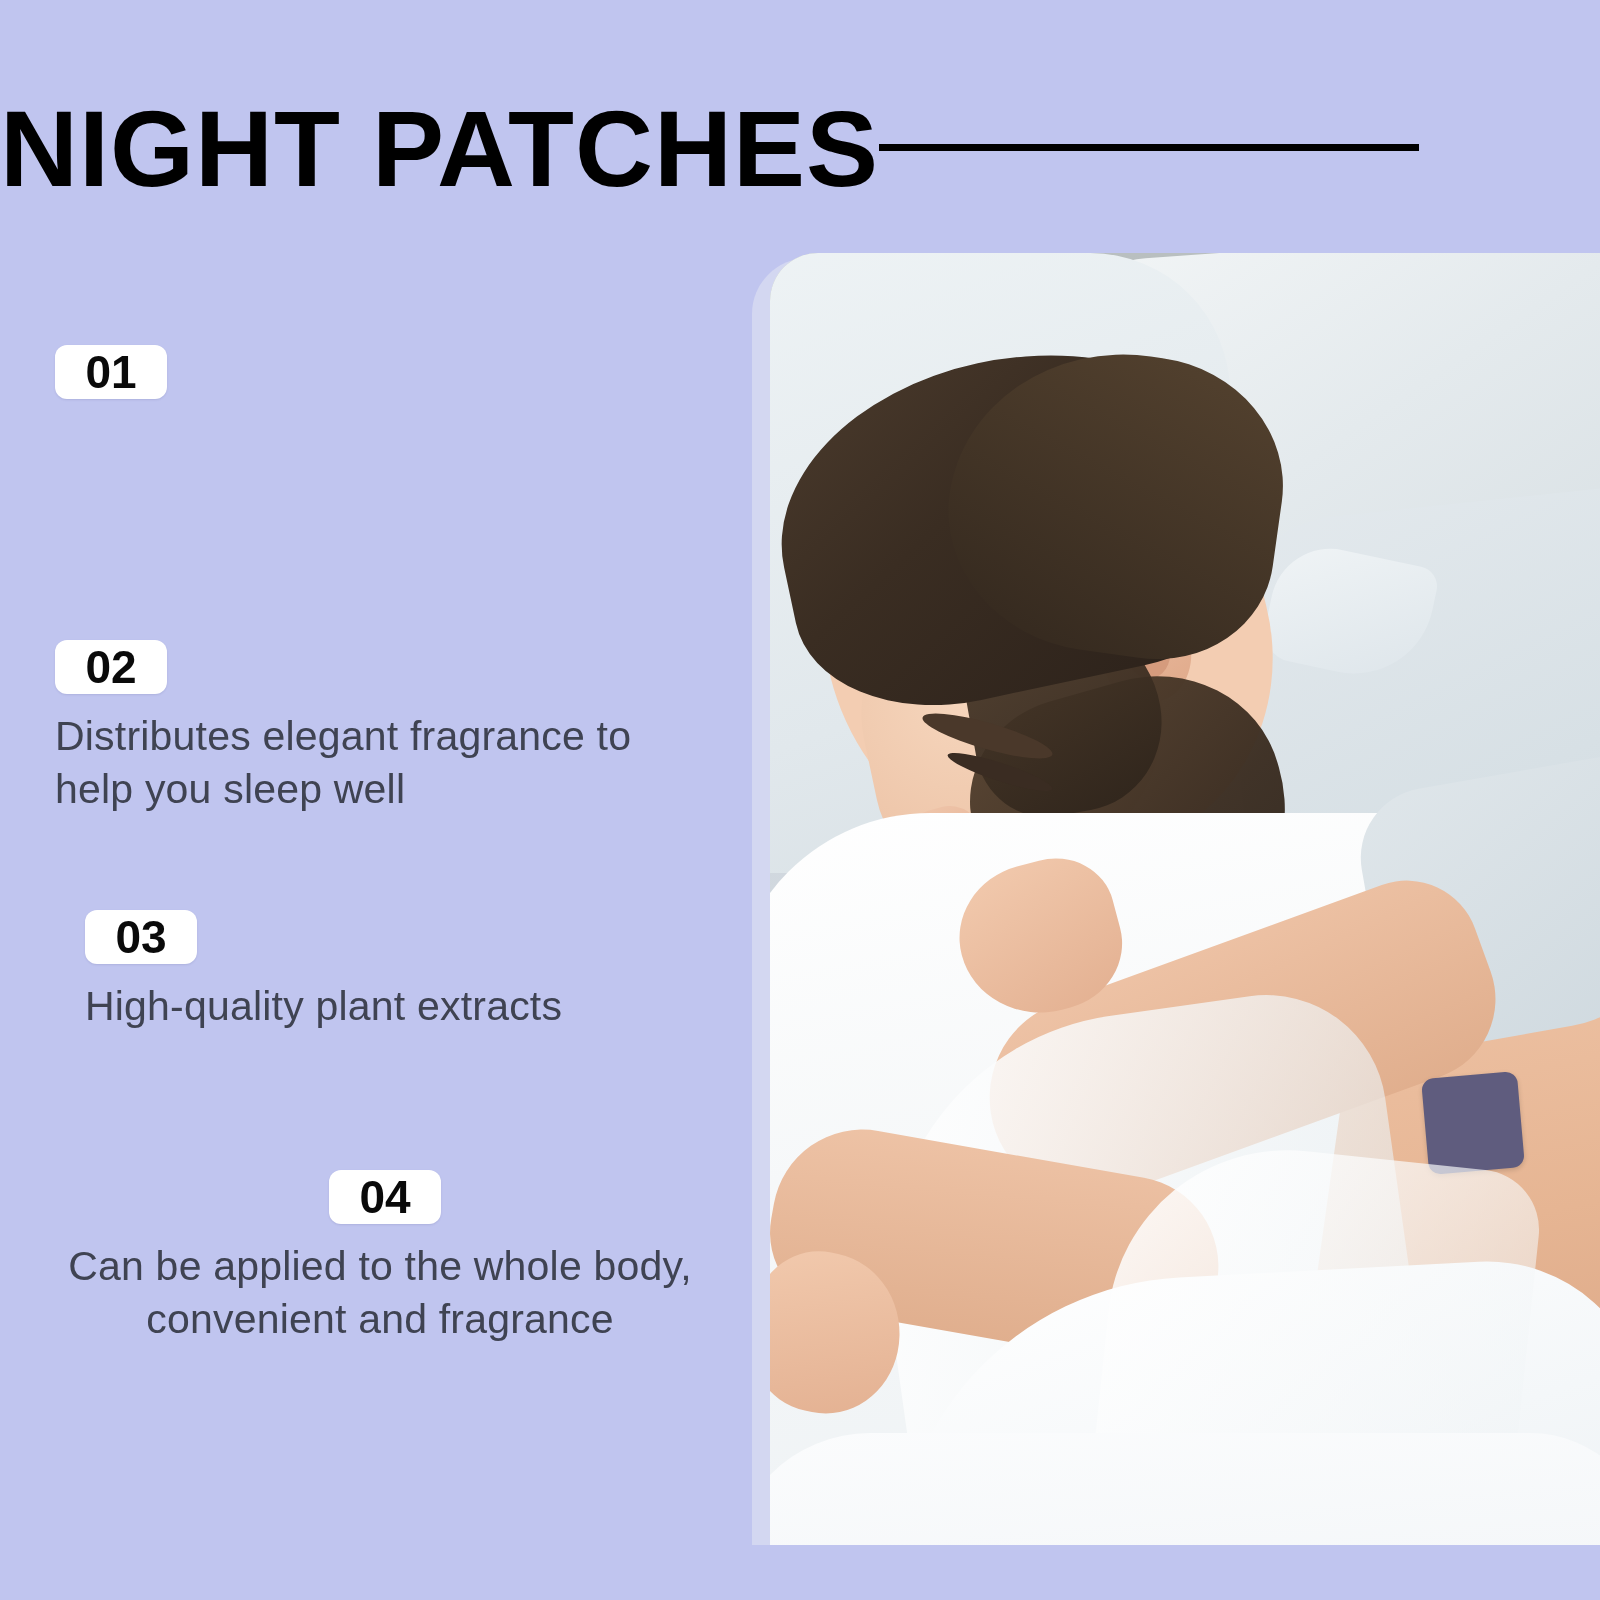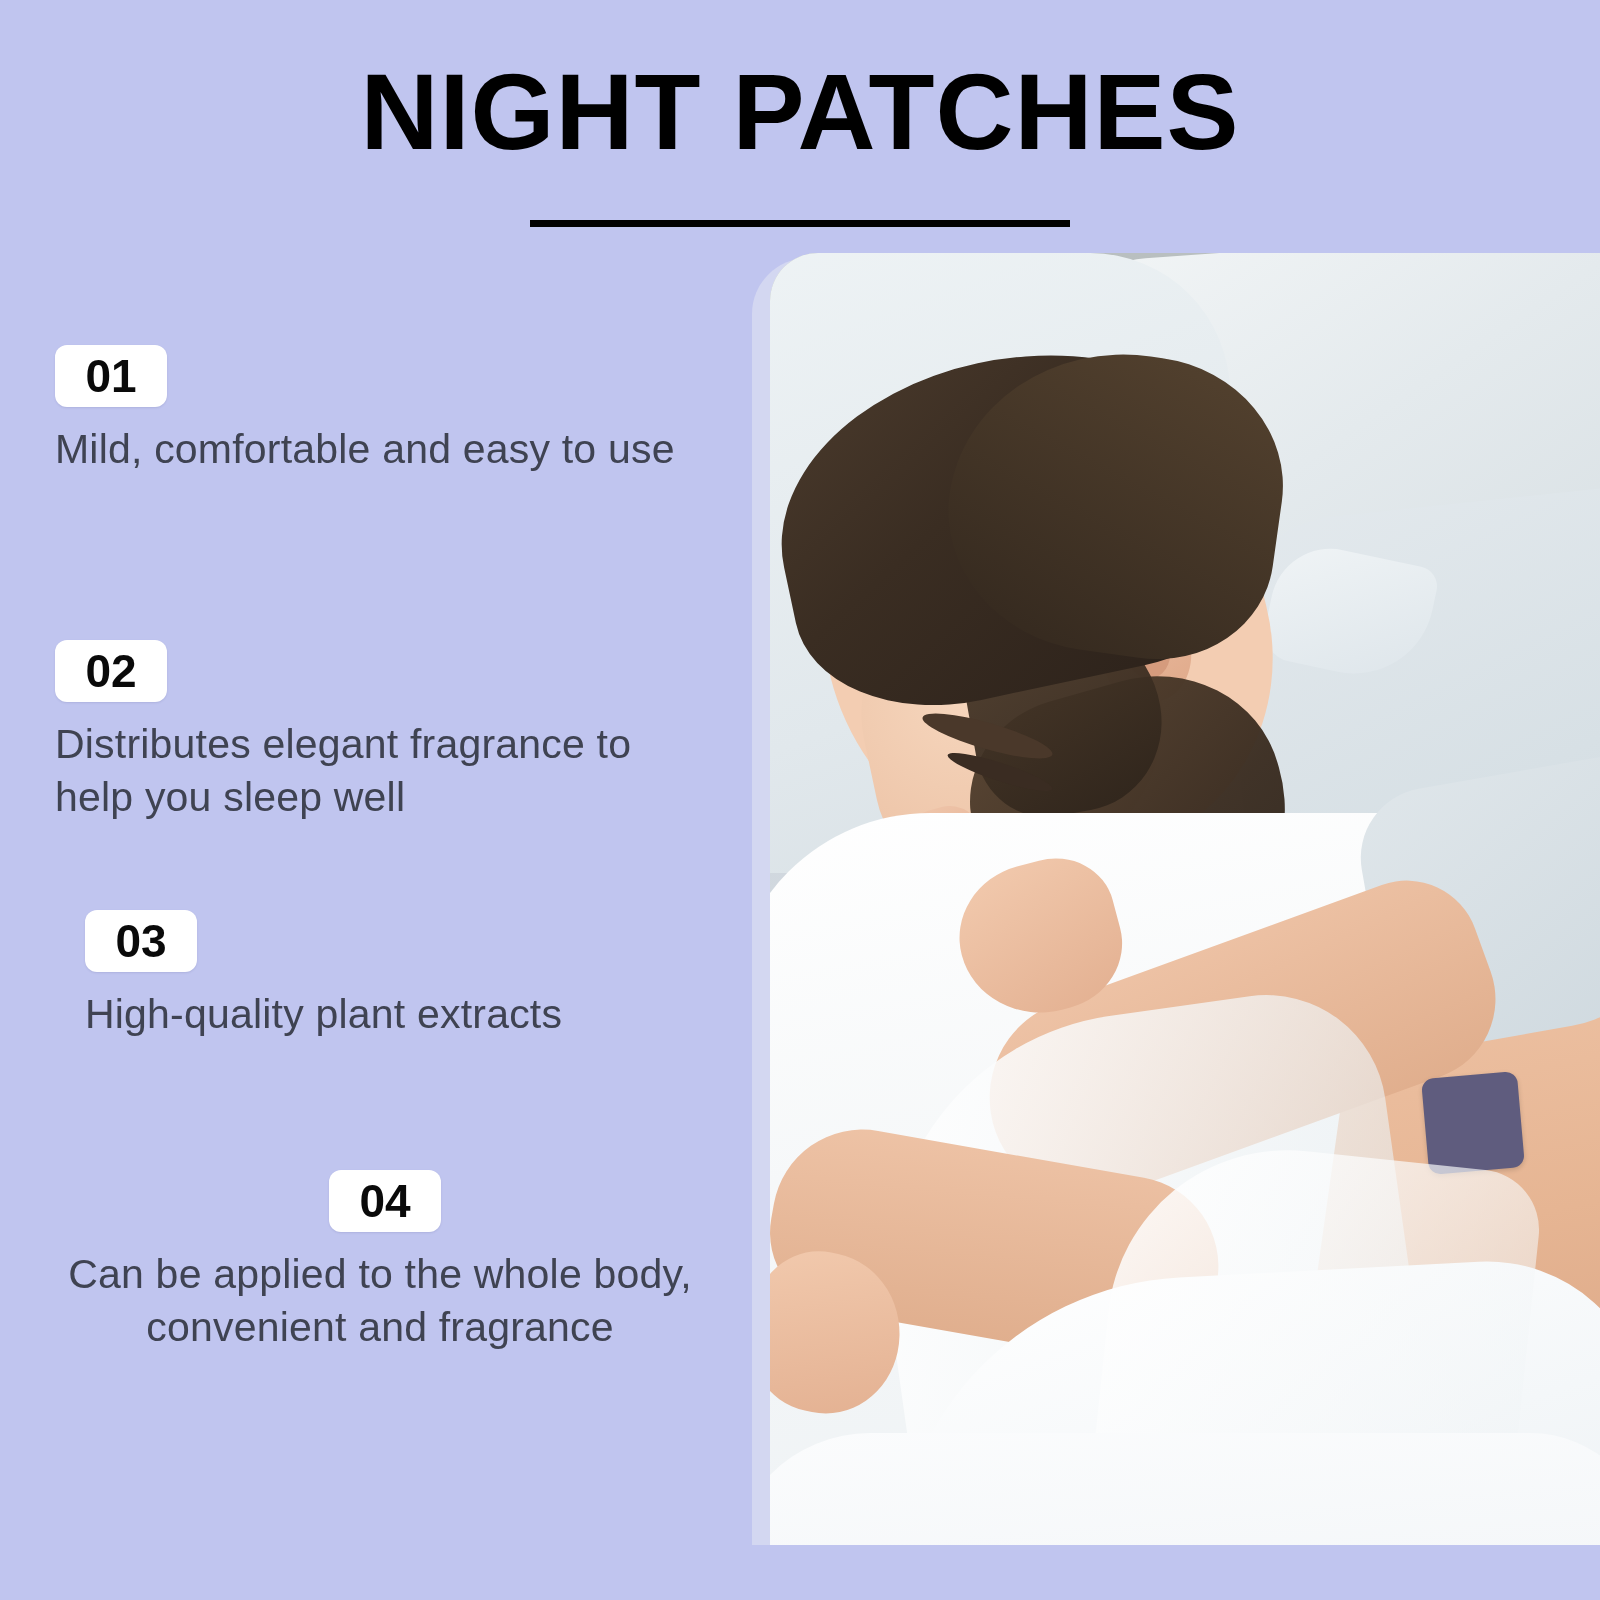--- a/index.html
+++ b/index.html
@@ -7,21 +7,21 @@
   body {
     font-family: "DejaVu Sans", sans-serif;
     background: #c0c5ef;
     position: relative;
     overflow: hidden;
   }
 
   
   .title-block{
     position:absolute; left:0; top:0; width:1600px; height:240px;
-    display:flex; flex-direction:column; align-items:center;
+    display:flex; flex-direction:row; align-items:center;
   }
   .page-title{
     font-family:"Liberation Sans", sans-serif;
     font-size:108px;
     font-weight:700;
     color:#000000;
     letter-spacing:1px;
     line-height:1;
     margin-top:58px;
     white-space:nowrap;
@@ -39,21 +39,21 @@
   .feature{
     position:absolute; left:55px; width:660px;
   }
   .feature-1{ top:92px; }
   .feature-2{ top:387px; }
   .feature-3{ top:657px;margin-left:30px; }
   .feature-4{ top:917px;text-align:center; }
 
   .badge{
     display:inline-flex; align-items:center; justify-content:center;
-    min-width:112px; height:62px;
+    min-width:112px; height:54px;
     background:#ffffff;
     border-radius:12px;
     padding:0 16px;
     font-family:"Liberation Sans", sans-serif;
     font-size:46px;
     font-weight:700;
     color:#0a0a0a;
     line-height:1;
     box-shadow:0 1px 2px rgba(90,95,150,0.18);
   }
@@ -292,21 +292,20 @@
 
 <div class="title-block">
   <div class="page-title">NIGHT PATCHES</div>
   <div class="title-rule"></div>
 </div>
 
 <div class="features">
 
   <div class="feature feature-1">
     <div class="badge">01</div>
-    <div class="feature-text">Mild, comfortable and easy to use</div>
   </div>
 
   <div class="feature feature-2">
     <div class="badge">02</div>
     <div class="feature-text">Distributes elegant fragrance to help you sleep well</div>
   </div>
 
   <div class="feature feature-3">
     <div class="badge">03</div>
     <div class="feature-text">High-quality plant extracts</div>

